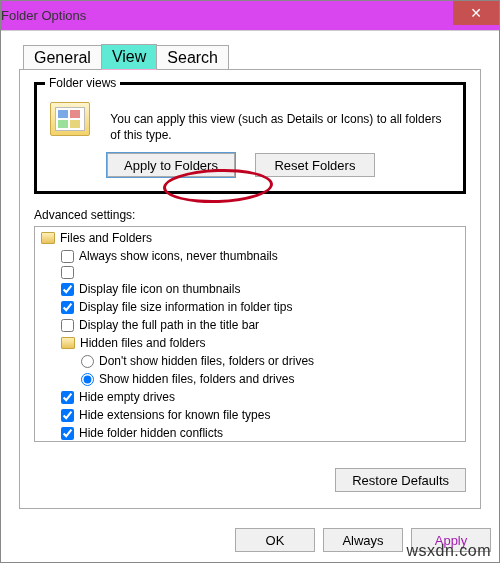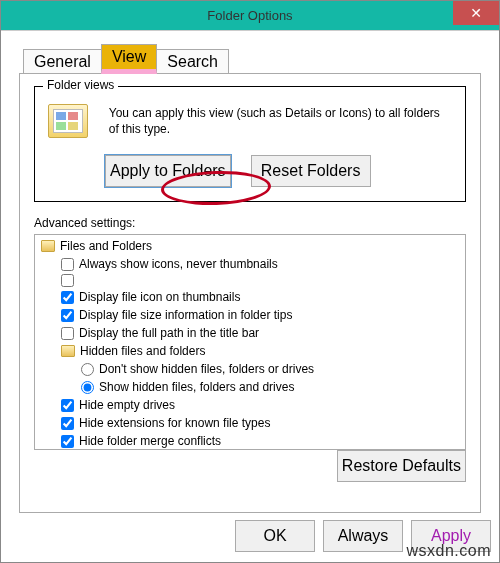--- a/index.html
+++ b/index.html
@@ -15,24 +15,24 @@
   }
   .window {
     width: 500px;
     height: 563px;
     border: 1px solid #888;
     background: #fff;
     position: relative;
   }
   .titlebar {
     height: 30px;
-    background: #14b8a6;
+    background: #d946ef;
     display: flex;
     align-items: center;
-    justify-content: center;
+    justify-content: flex-start;
     position: relative;
     border-bottom: 1px solid #ccc;
   }
   .titlebar .title {
     font-size: 13px;
     color: #333;
   }
   .close-btn {
     position: absolute;
     right: 0; top: 0;
@@ -59,50 +59,50 @@
     border: 1px solid #aaa;
     border-bottom: none;
     background: #fff;
     cursor: pointer;
     font-size: 16px;
     position: relative;
     top: 1px;
     margin-right: -1px;
   }
   .tab.active {
-    background: #eab308;
-    border-bottom: 5px solid #f9a8d4;
+    background: #5eead4;
+    border-bottom: 1px solid #f9a8d4;
     z-index: 2;
   }
   .tab:not(.active) {
     background: #fafafa;
   }
   .tab-panel {
     border: 1px solid #aaa;
     padding: 12px 14px 14px 14px;
     min-height: 440px;
     position: relative;
   }
   .groupbox {
-    border: 1px solid #000000;
+    border: 3px solid #000000;
     padding: 10px 12px 14px 12px;
     position: relative;
     margin-bottom: 14px;
   }
   .groupbox-title {
     position: absolute;
     top: -9px;
     left: 8px;
     background: #fff;
     padding: 0 4px;
     font-size: 12px;
   }
   .folder-views-row {
     display: flex;
-    align-items: center;
+    align-items: flex-end;
     gap: 20px;
   }
   .folder-icon-wrap {
     width: 48px;
     height: 48px;
     display: flex;
     align-items: center;
     justify-content: center;
   }
   .folder-icon {
@@ -132,24 +132,24 @@
     line-height: 1.35;
   }
   .btn-row {
     display: flex;
     gap: 20px;
     margin-top: 10px;
     margin-left: 58px;
   }
   button.win {
     font-family: inherit;
-    font-size: 16px;
-    padding: 3px 4px;
+    font-size: 13px;
+    padding: 3px 16px;
     min-width: 120px;
-    height: 32px;
+    height: 24px;
     background: #f0f0f0;
     border: 1px solid #aaa;
     cursor: pointer;
   }
   .highlight {
     outline: 1px solid #5b9bd5;
   }
   .ellipse-mark {
     position: absolute;
     border: 3px solid #c00020;
@@ -189,21 +189,21 @@
     display:inline-block;
   }
   input[type=checkbox], input[type=radio] {
     margin:0;
     width:13px; height:13px;
     cursor:pointer;
   }
   .restore-row {
     display:flex;
     justify-content:flex-end;
-    margin-top: 0;
+    margin-top: 26px;
   }
   .footer {
     position:absolute;
     bottom:10px;
     right:8px;
     display:flex;
     gap:8px;
   }
   .footer button.win { min-width: 80px; }
   .footer button.win[disabled] { color:#a21caf; cursor:default; }
@@ -294,21 +294,21 @@
         <div class="tree-row level2">
           <input type="checkbox" checked="" style="">
           <span>Hide empty drives</span>
         </div>
         <div class="tree-row level2">
           <input type="checkbox" checked="" style="">
           <span>Hide extensions for known file types</span>
         </div>
         <div class="tree-row level2">
           <input type="checkbox" checked="" style="">
-          <span>Hide folder merge conflicts</span>
+          <span>Hide folder hidden conflicts</span>
         </div>
 
       </div>
 
       <div class="restore-row">
         <button class="win">Restore Defaults</button>
       </div>
 
     </div>
   </div>

